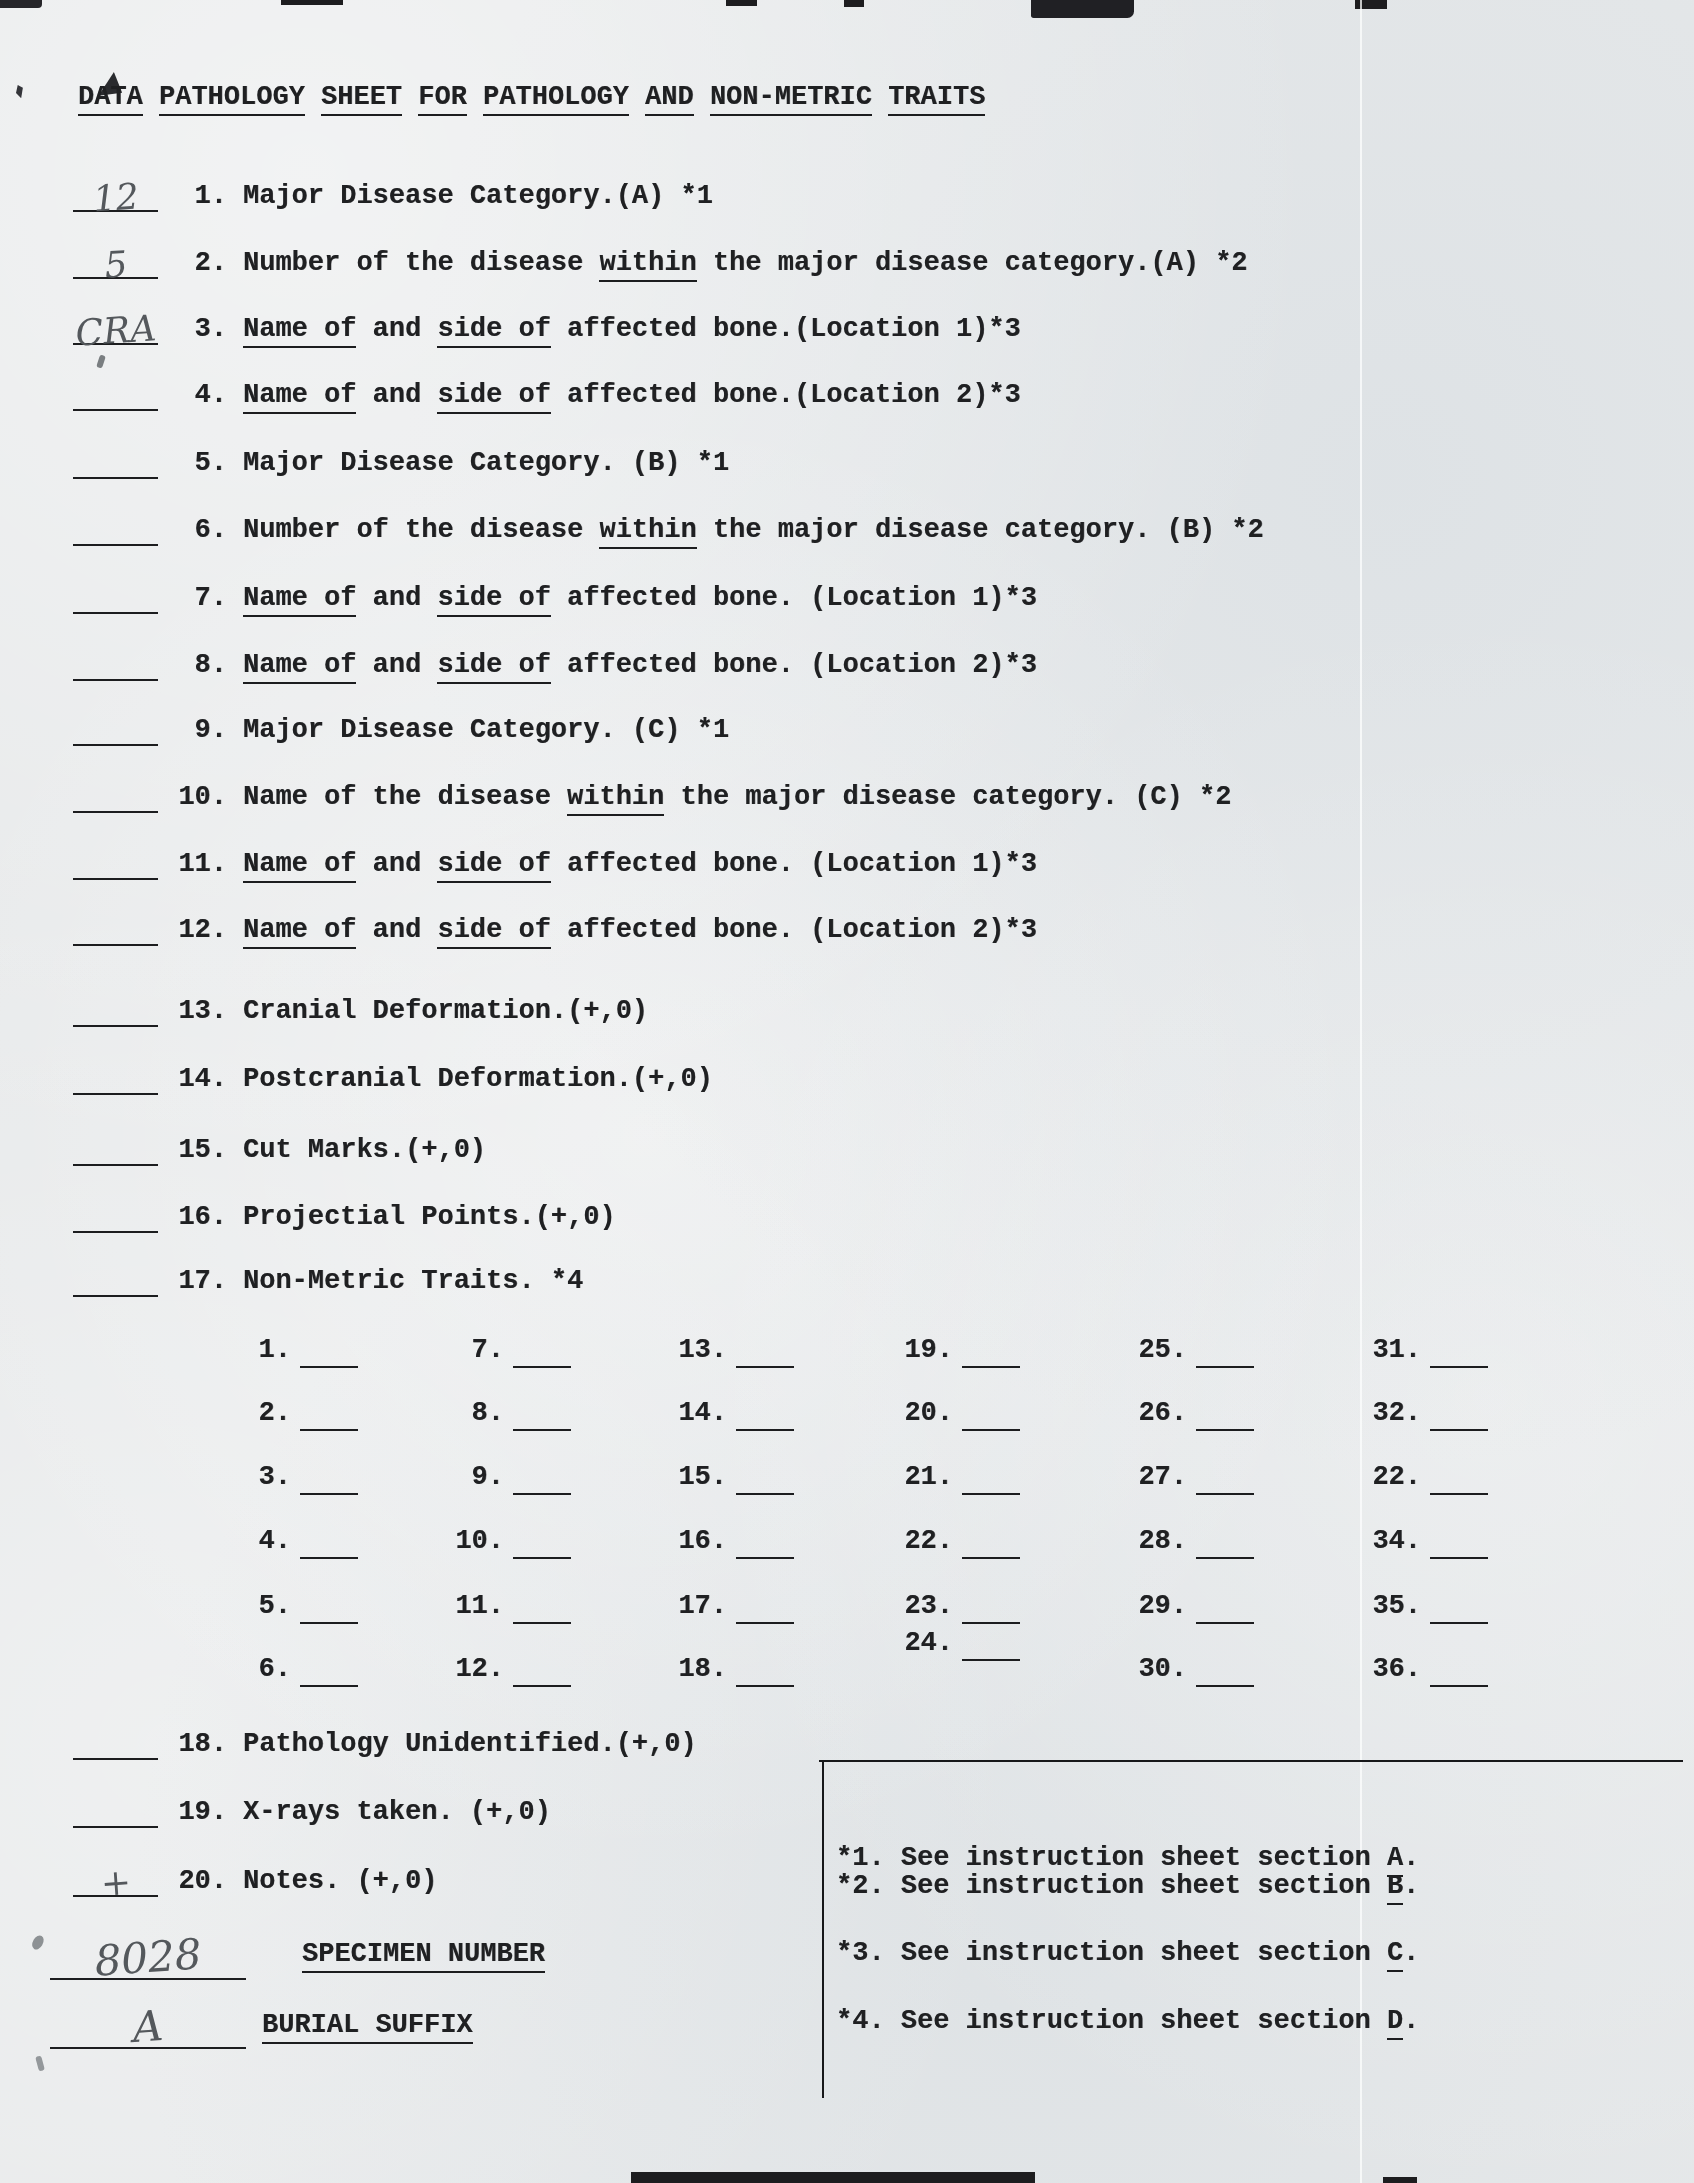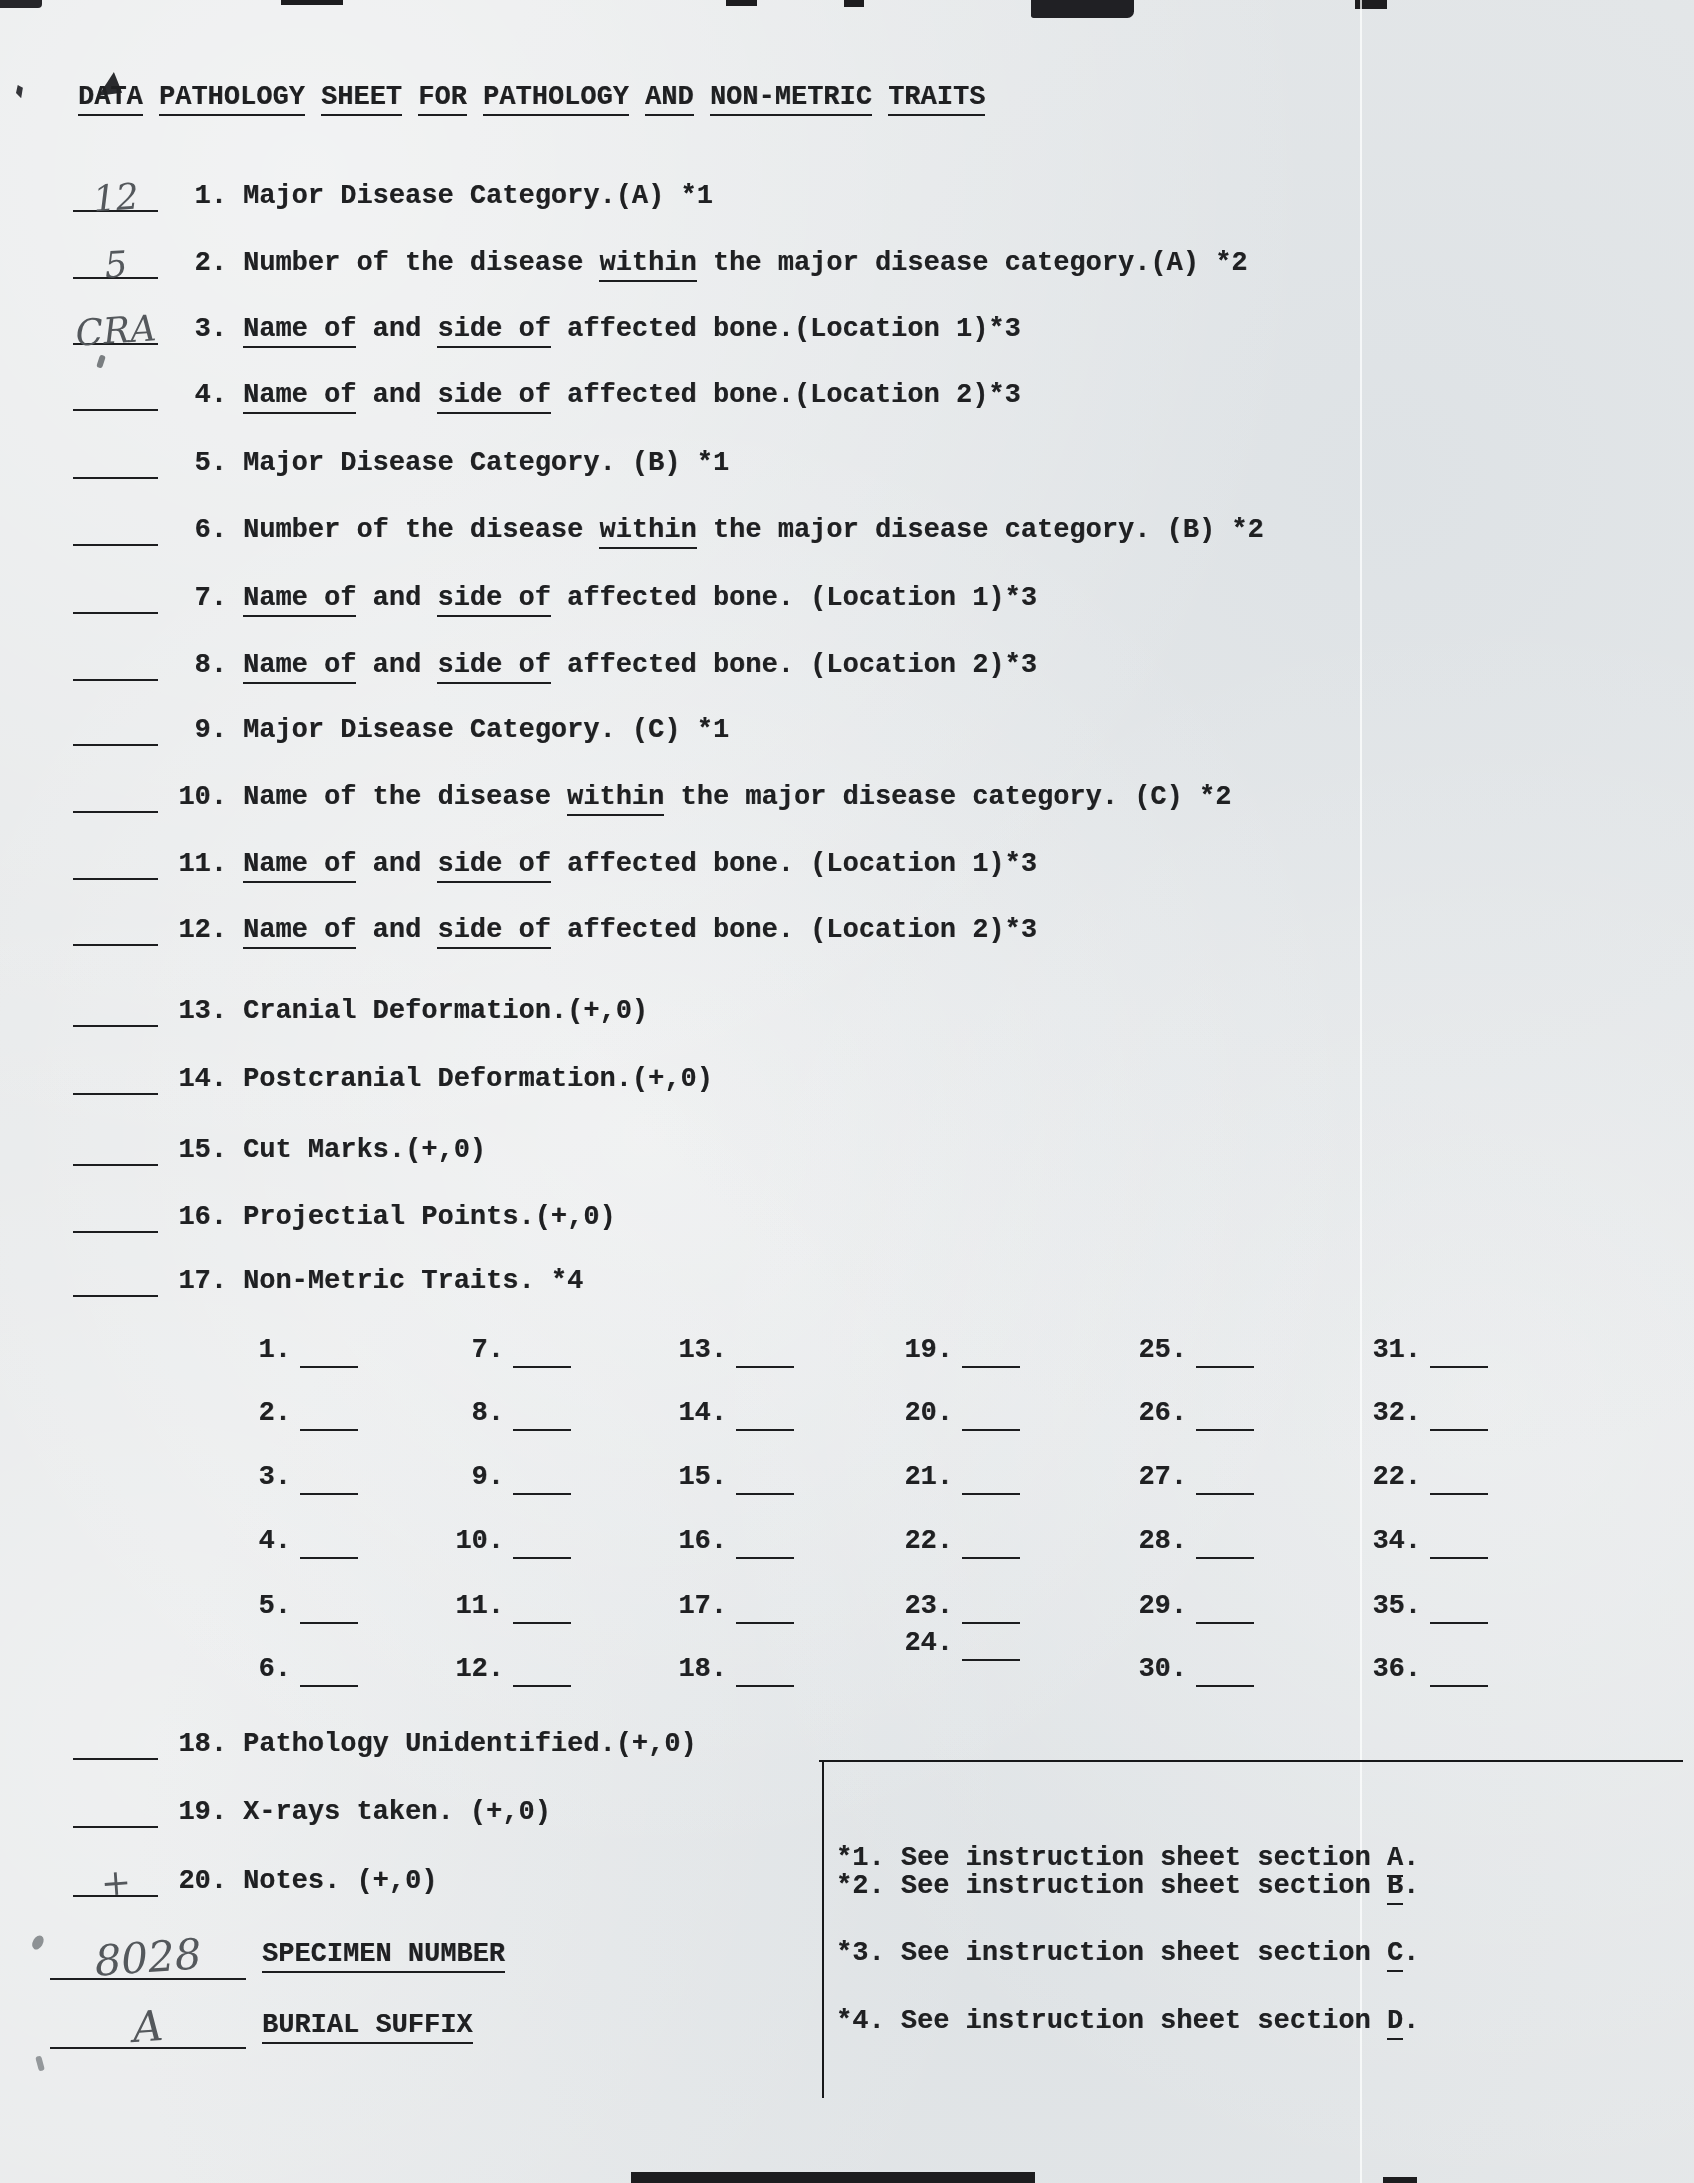--- a/index.html
+++ b/index.html
@@ -32,21 +32,21 @@
     font-size:36px;line-height:1;color:#54585c;white-space:nowrap;
     text-shadow:none;
   }
   .grid-cell{position:absolute;white-space:nowrap;}
   .grid-num{display:inline-block;width:60px;text-align:right;}
   .grid-blank{display:inline-block;width:58px;height:22.5px;border-bottom:2.7px solid #1c1d1f;margin-left:9.3px;vertical-align:-10.6px;}
   .footnote{position:absolute;left:836px;white-space:nowrap;}
   .box-hline{position:absolute;left:819px;top:1760px;width:864px;height:0;border-top:2.7px solid #17181a;}
   .box-vline{position:absolute;left:822px;top:1760px;width:0;height:338px;border-left:2px solid #17181a;}
   .footer-label{position:absolute;left:262px;border-bottom:2.7px solid #1c1d1f;padding-bottom:2px;white-space:nowrap;}
-  #specimen-label{top:1939px;} #burial-label{top:2010px;}
+  #specimen-label{top:1939px;margin-left:40px;} #burial-label{top:2010px;}
   .footer-blank{position:absolute;left:50px;width:196px;height:64px;border-bottom:2.7px solid #1c1d1f;}
   #specimen-blank{top:1914px;} #burial-blank{top:1983px;}
   .hand-big{font-size:42px;bottom:-1.3px;}
   .artifact{position:absolute;background:#1d1d1f;}
 </style>
 </head>
 <body>
 
 <div class="page">
 

